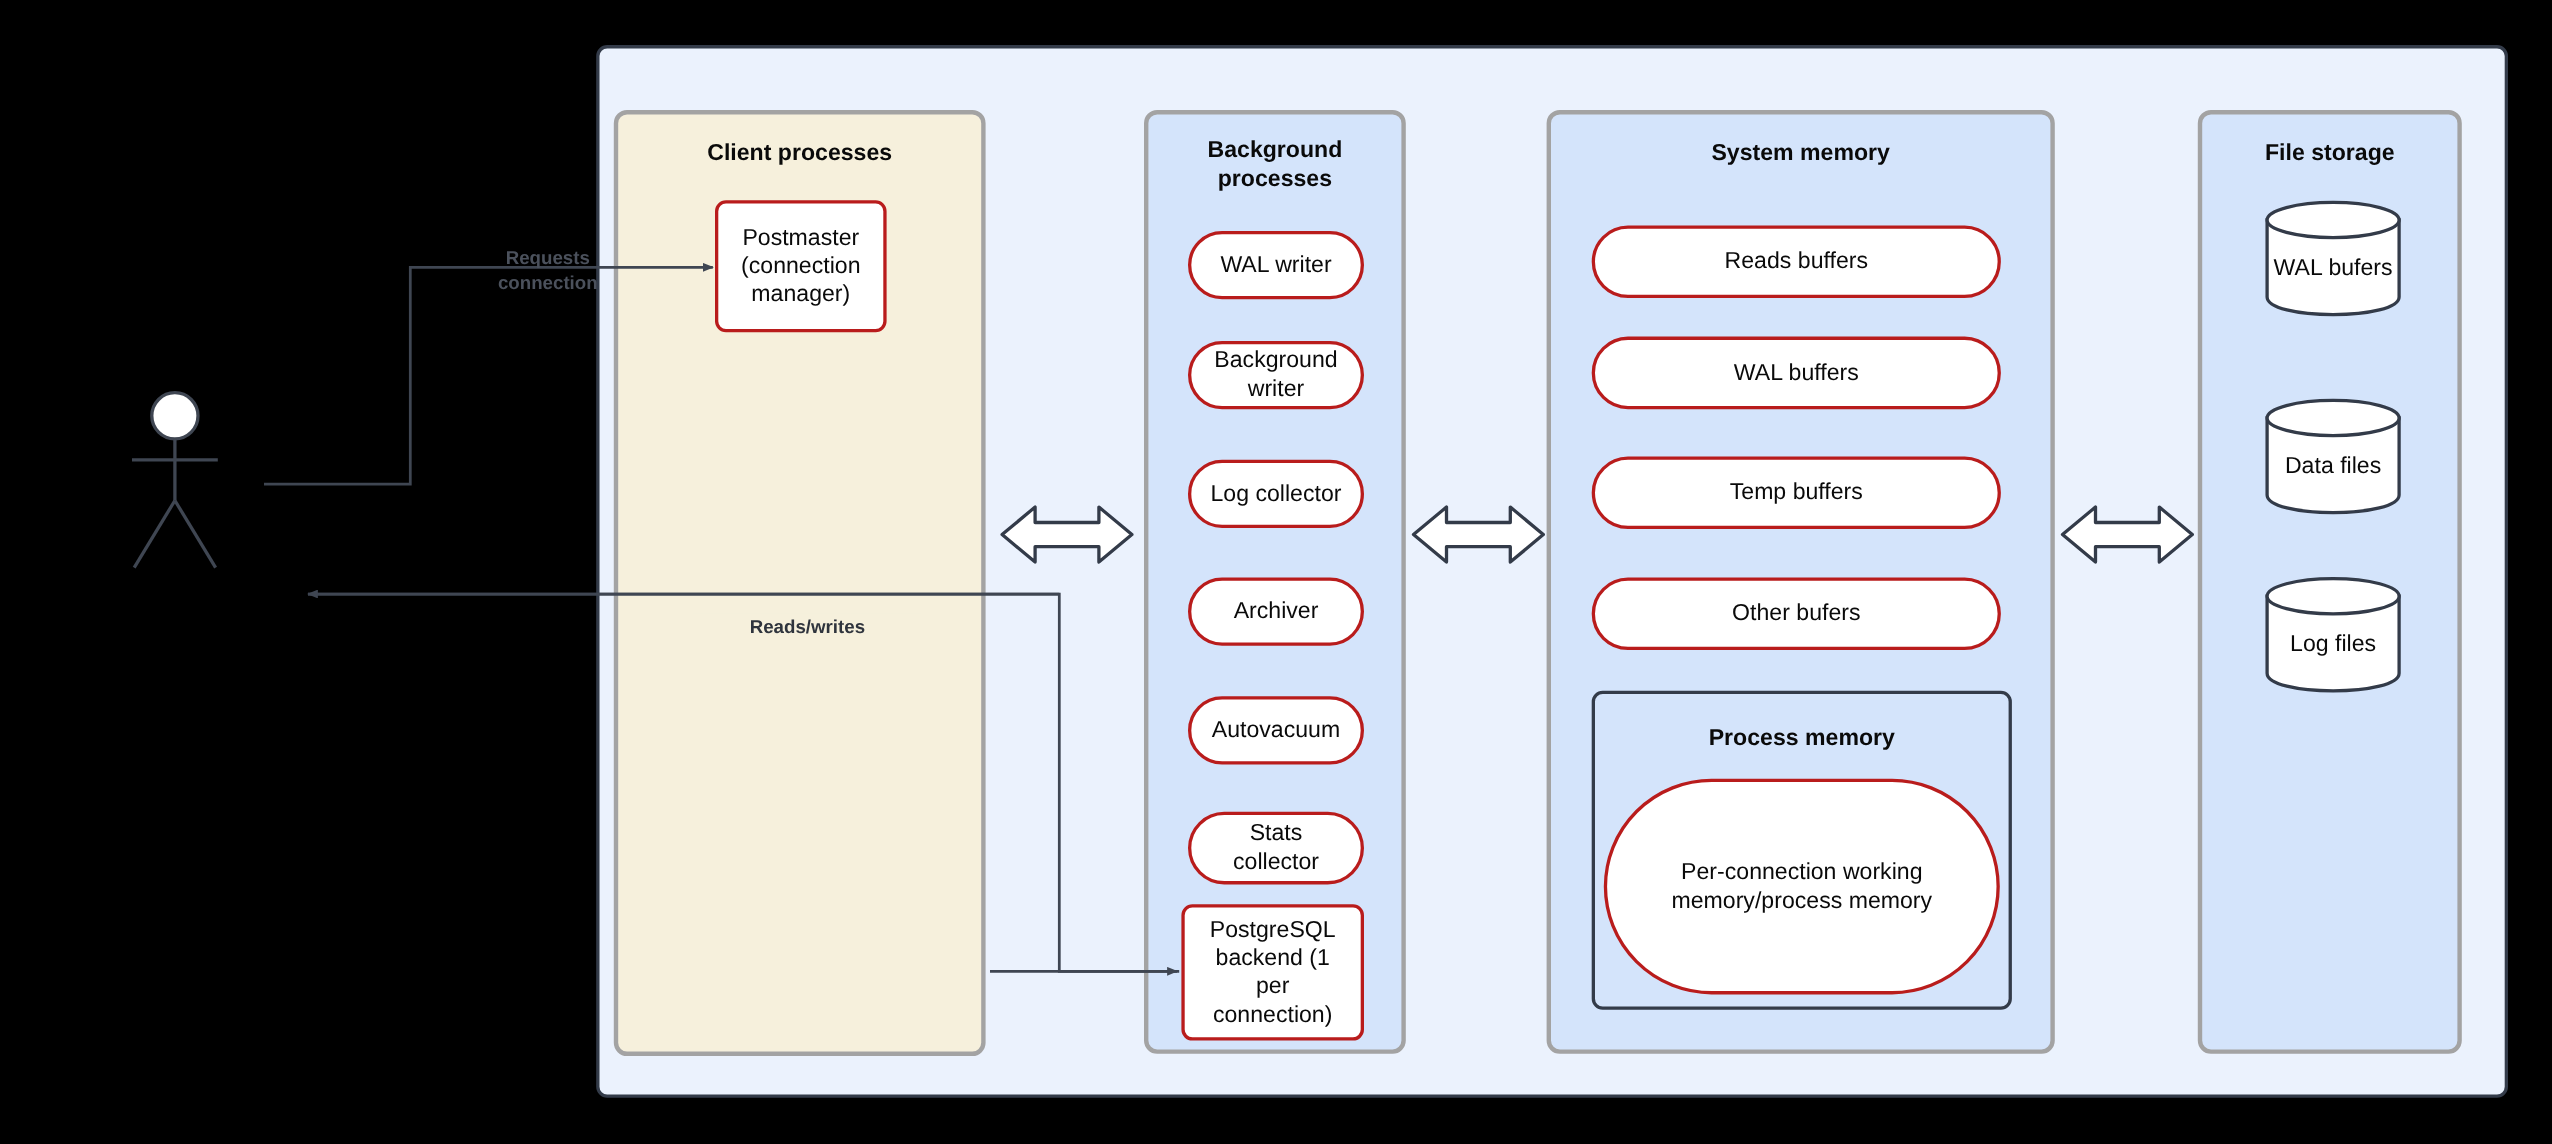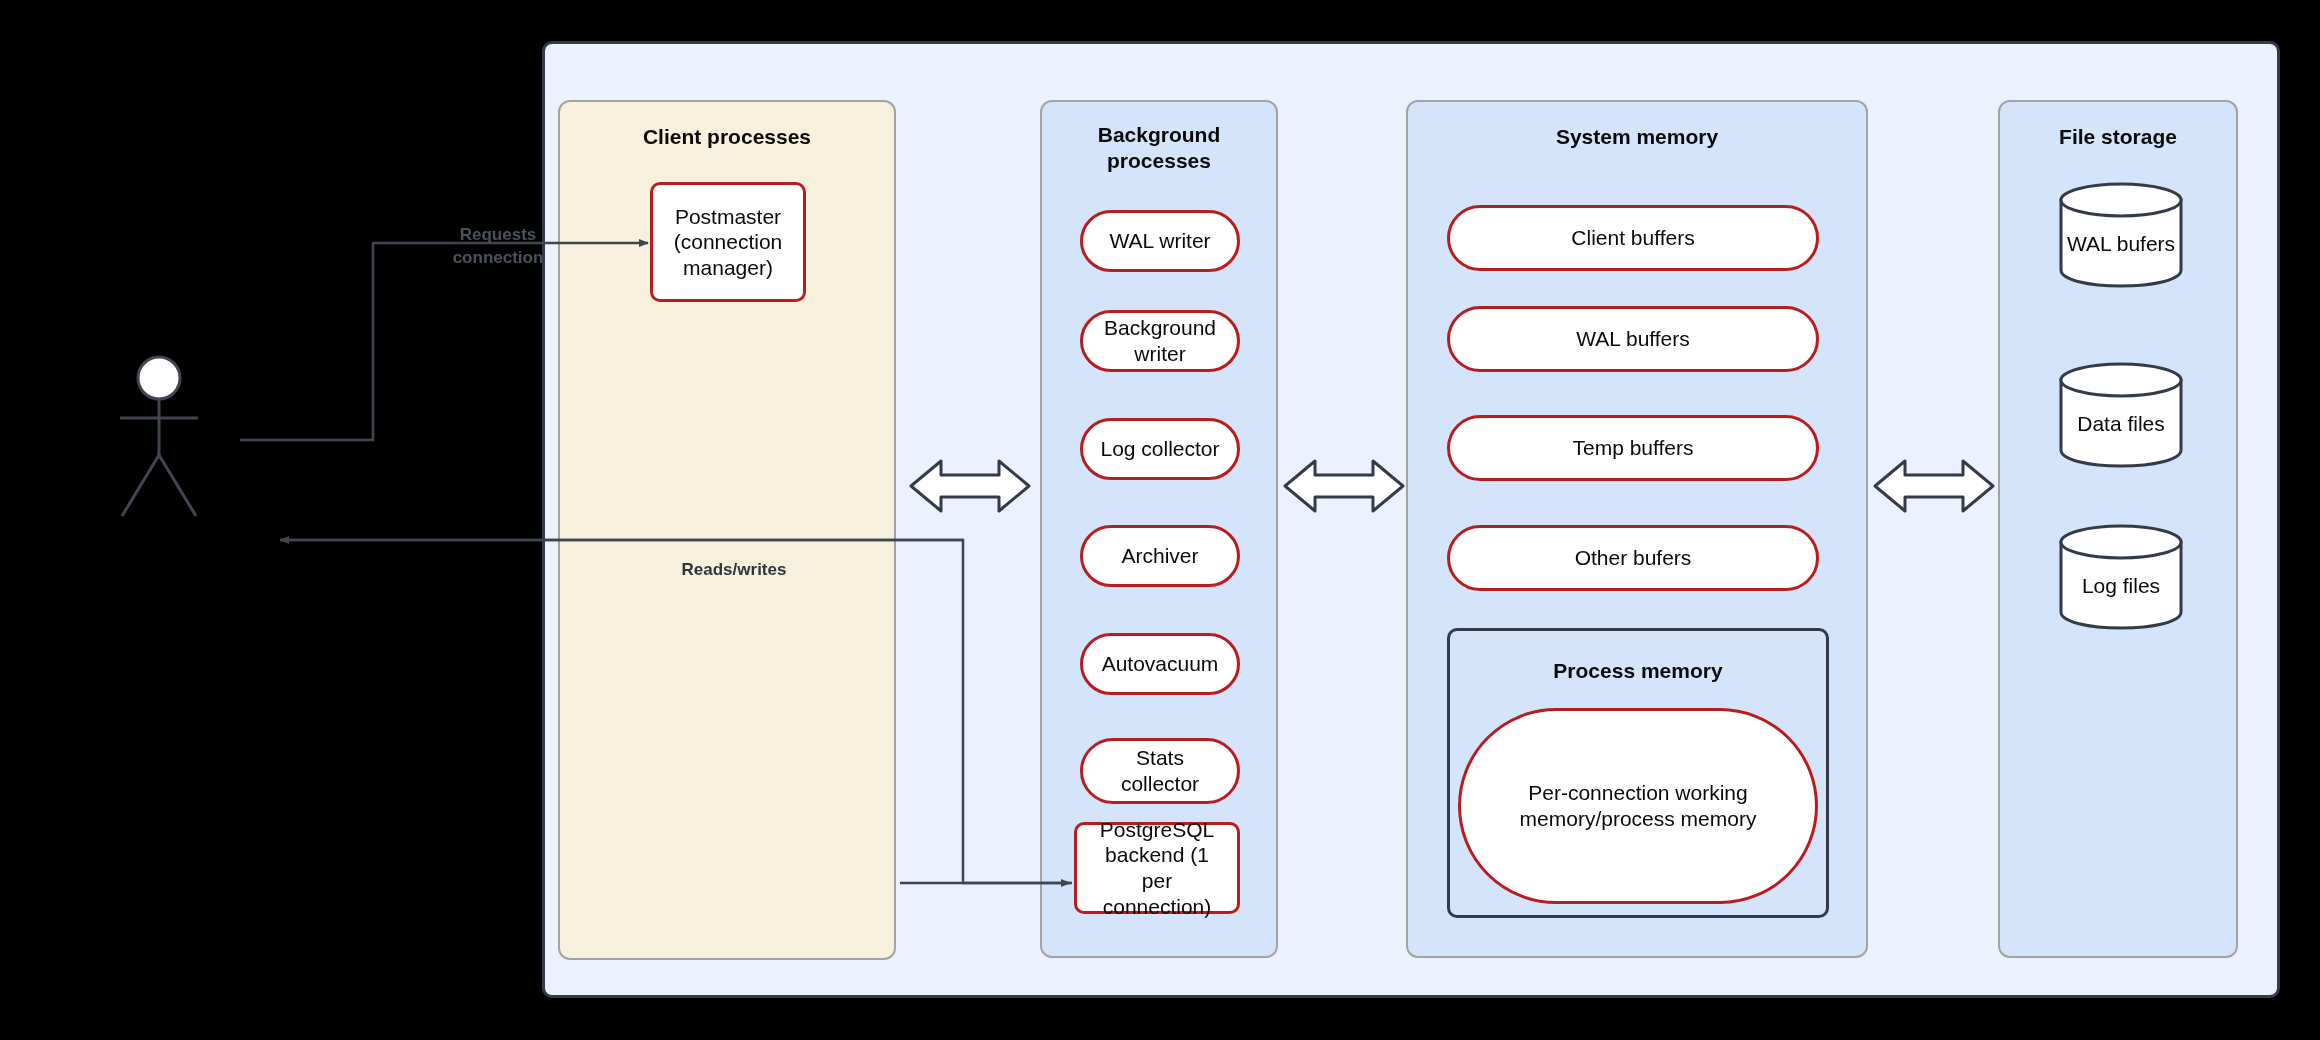--- a/index.html
+++ b/index.html
@@ -33,21 +33,21 @@
     background: #ebf2fd;
     border: 3px solid #333b49;
     border-radius: 10px;
     box-sizing: border-box;
   }
 
   
   .column {
     position: absolute;
     box-sizing: border-box;
-    border: 2px solid #a3a3a3;
+    border: 4px solid #a3a3a3;
     border-radius: 12px;
   }
   .column.client { background: #f6f0dc; }
   .column.blue   { background: #d4e4fb; }
 
   .column-title {
     position: absolute;
     left: 0;
     width: 100%;
     text-align: center;
@@ -175,33 +175,33 @@
   <div class="node stadium" style="left:1080px; top:525px; width:160px; height:62px;">
     <span>Archiver</span>
   </div>
   <div class="node stadium" style="left:1080px; top:633px; width:160px; height:62px;">
     <span>Autovacuum</span>
   </div>
   <div class="node stadium" style="left:1080px; top:738px; width:160px; height:66px; white-space:pre-line;">
     <span>Stats
 collector</span>
   </div>
-  <div class="node rect" style="left:1074px; top:822px; width:166px; height:92px; white-space:pre-line;">
+  <div class="node rect" style="left:1074px; top:822px; width:166px; height:124px; white-space:pre-line;">
     <span>PostgreSQL
 backend (1
 per
 connection)</span>
   </div>
 
   <div class="column blue" style="left:1406px; top:100px; width:462px; height:858px;">
     <div class="column-title" style="top:22px;">System memory</div>
   </div>
 
   <div class="node stadium" style="left:1447px; top:205px; width:372px; height:66px;">
-    <span>Client buffers</span>
+    <span>Reads buffers</span>
   </div>
   <div class="node stadium" style="left:1447px; top:306px; width:372px; height:66px;">
     <span>WAL buffers</span>
   </div>
   <div class="node stadium" style="left:1447px; top:415px; width:372px; height:66px;">
     <span>Temp buffers</span>
   </div>
   <div class="node stadium" style="left:1447px; top:525px; width:372px; height:66px;">
     <span>Other bufers</span>
   </div>

